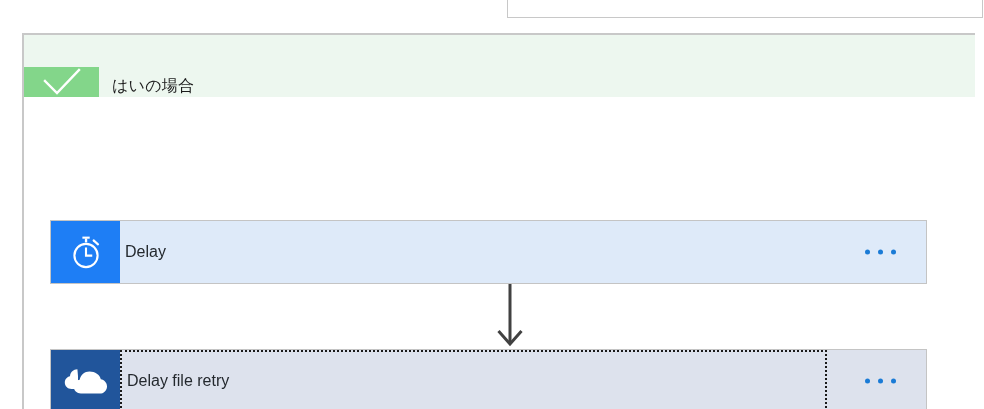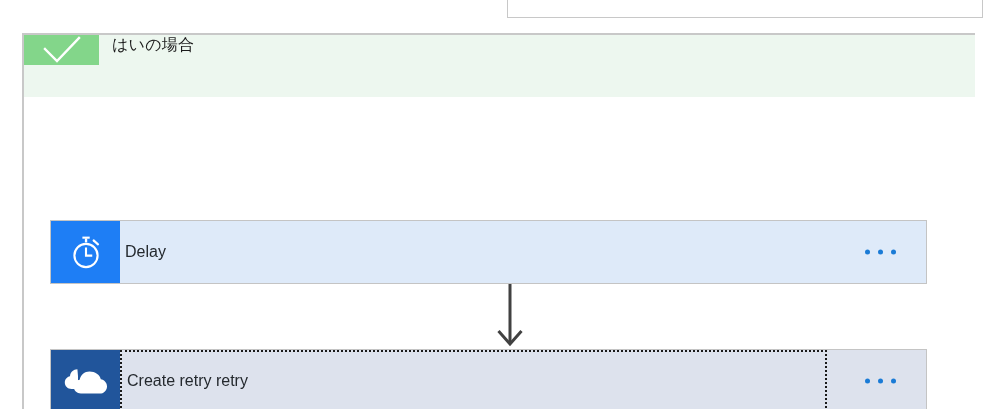--- a/index.html
+++ b/index.html
@@ -43,21 +43,21 @@
   .scope-header {
     position: absolute;
     left: 0;
     top: 0;
     width: 951px;
     height: 64px;
     background: #edf7ef;
     border-top: 2px solid #c8c8c8;
     box-sizing: border-box;
     display: flex;
-    align-items: flex-start;
+    align-items: flex-end;
   }
   .scope-check-tile {
     width: 75px;
     background: #83d68a;
     display: flex;
     align-items: center;
     justify-content: center;
     flex: 0 0 75px;
   }
   .check-svg { display: block; }
@@ -213,21 +213,21 @@
       <div class="icon-tile onedrive">
         <svg width="44" height="30" viewBox="0 0 44 30" aria-hidden="true">
           <path d="M13.4 3.2 C9.4 3.2 6.2 6.3 6.0 10.2 C3.0 10.8 0.8 13.4 0.8 16.5
                    C0.8 20.1 3.8 23.0 7.5 23.0 L14.0 23.0 L14.0 10.0 Z" fill="#ffffff"></path>
           <path d="M25.5 5.6 C20.6 5.6 16.5 9.1 15.7 13.7 C12.3 14.2 9.7 17.1 9.7 20.6
                    C9.7 24.5 12.9 27.6 16.9 27.6 L35.6 27.6 C39.7 27.6 43.0 24.4 43.0 20.4
                    C43.0 16.8 40.3 13.8 36.8 13.3 C35.8 8.8 31.1 5.6 25.5 5.6 Z" fill="#ffffff"></path>
         </svg>
       </div>
       <div class="card-main selected">
-        <div class="card-label">Create retry retry</div>
+        <div class="card-label">Delay file retry</div>
       </div>
       <div class="card-tail">
         <div class="ellipsis">
           <span class="dot"></span>
           <span class="dot"></span>
           <span class="dot"></span>
         </div>
       </div>
     </div>
 

